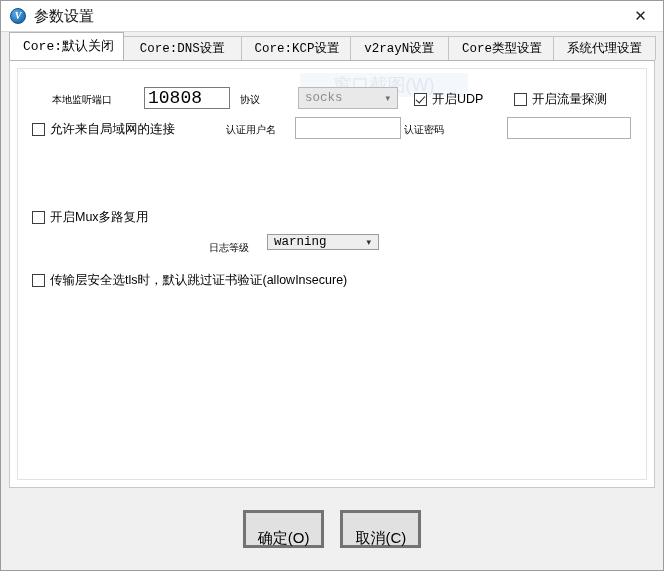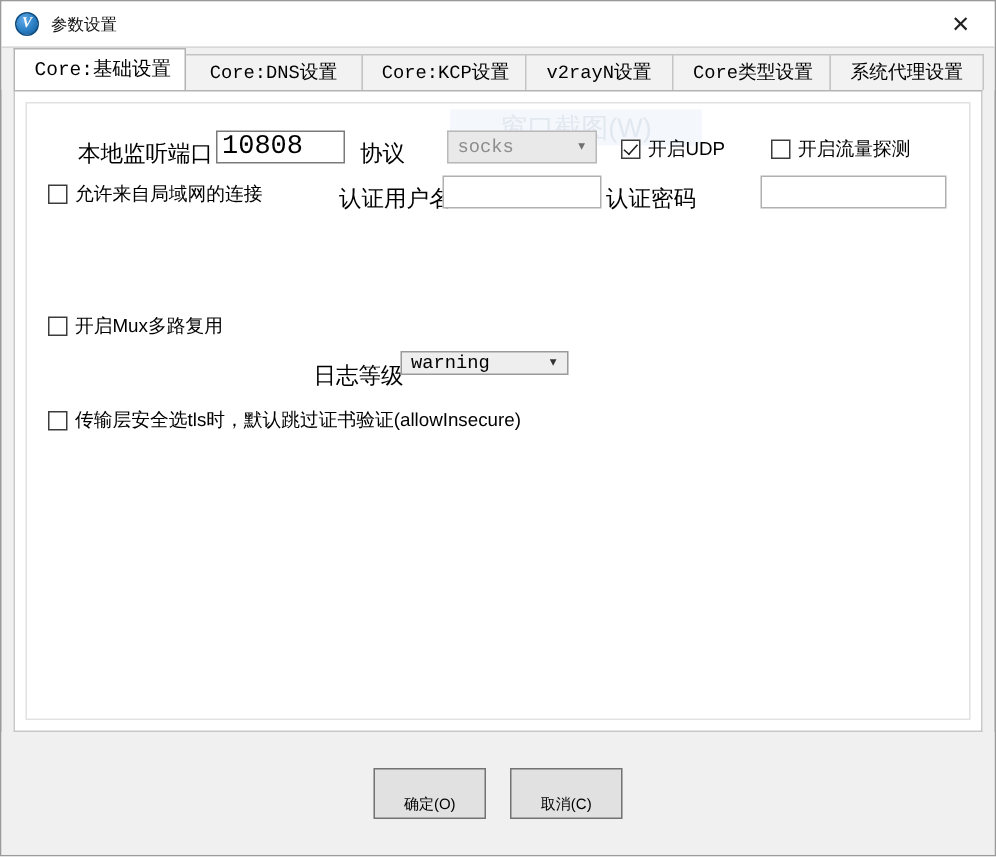--- a/index.html
+++ b/index.html
@@ -47,21 +47,21 @@
     color: #ffffff;
     font-size: 10px;
     font-weight: bold;
     font-style: italic;
     line-height: 14px;
     text-align: center;
     font-family: "Liberation Serif", serif;
   }
   .title-text {
     margin-left: 8px;
-    font-size: 11px;
+    font-size: 15px;
     color: #111111;
     white-space: nowrap;
     font-family: Liberation Mono, monospace;
   }
   .close-btn {
     position: absolute;
     right: 0; top: 0;
     width: 45px; height: 29px;
     display: flex;
     align-items: center;
@@ -129,21 +129,21 @@
   .inner-panel {
     position: absolute;
     left: 7px; top: 7px; right: 7px; bottom: 7px;
     border: 1px solid #e2e2e2;
     box-sizing: border-box;
   }
 
   .field-label {
     position: absolute;
     white-space: nowrap;
-    font-size: 15px;
+    font-size: 10px;
     color: #000;
   }
   input.txt {
     position: absolute;
     box-sizing: border-box;
     border: 1px solid #7a7a7a;
     background: #ffffff;
     font-family: "Liberation Mono", "DejaVu Sans Mono", monospace;
     font-size: 18px;
     padding: 0 3px;
@@ -228,43 +228,43 @@
     background: #f0f0f0;
     display: flex;
     align-items: center;
     justify-content: center;
     gap: 16px;
   }
   .btn {
     min-width: 75px;
     height: 26px;
     background: #e1e1e1;
-    border: 1px solid #737373;
+    border: 3px solid #737373;
     box-sizing: border-box;
     font-family: "Liberation Sans", sans-serif;
-    font-size: 10px;
+    font-size: 15px;
     color: #000;
     cursor: pointer;
     padding: 16px 12px;
   }
 </style>
 </head>
 <body>
 
 <div class="window">
 
   <div class="titlebar">
     <div class="app-icon">V</div>
     <div class="title-text">参数设置</div>
     <div class="close-btn">✕</div>
   </div>
 
   <div class="tabwrap">
     <div class="tabstrip">
-      <div class="tab active" style="width:115px">Core:基础设置</div>
+      <div class="tab active" style="width:115px">Core:默认关闭</div>
       <div class="tab" style="width:123px">Core:DNS设置</div>
       <div class="tab" style="width:110px">Core:KCP设置</div>
       <div class="tab" style="width:103px">v2rayN设置</div>
       <div class="tab" style="width:106px">Core类型设置</div>
       <div class="tab" style="width:104px">系统代理设置</div>
     </div>
   </div>
 
   <div class="content">
     <div class="inner-panel">

